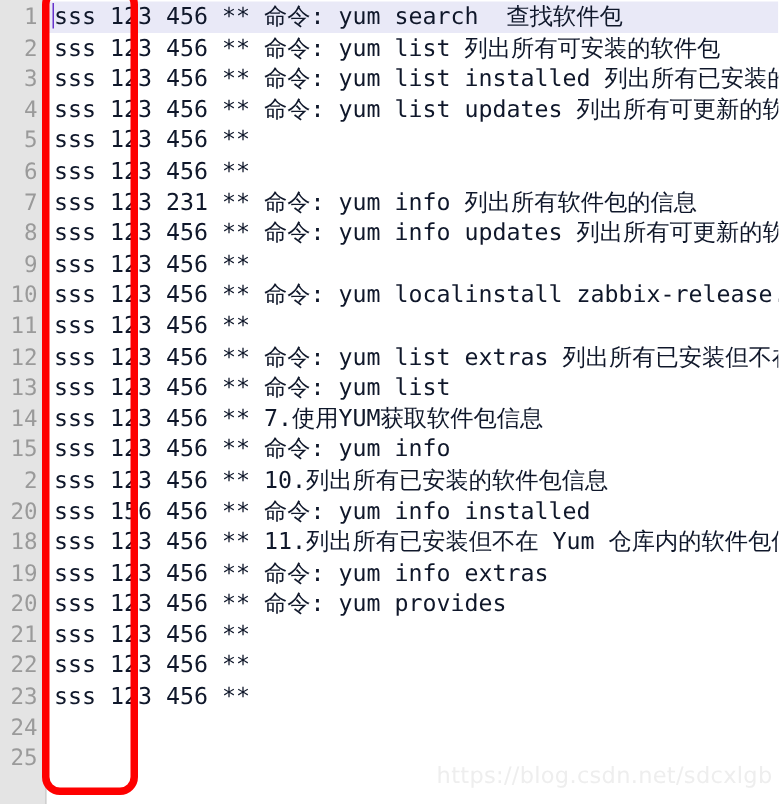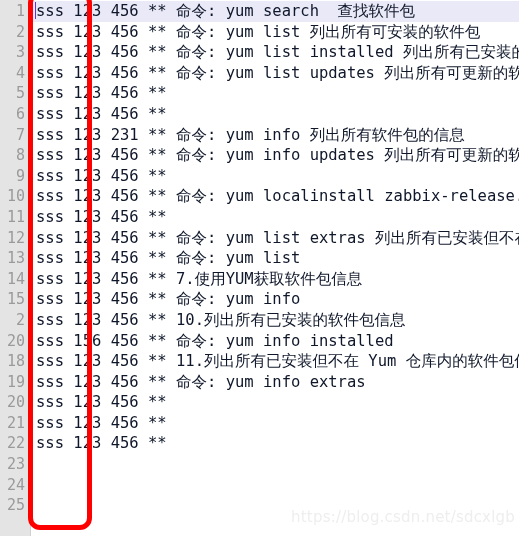--- a/index.html
+++ b/index.html
@@ -136,20 +136,21 @@
         <div class="line">sss 123 456 ** 命令: yum localinstall zabbix-release.rpm</div>
         <div class="line">sss 123 456 **</div>
         <div class="line">sss 123 456 ** 命令: yum list extras 列出所有已安装但不在仓库的软件包</div>
         <div class="line">sss 123 456 ** 命令: yum list</div>
         <div class="line">sss 123 456 ** 7.使用YUM获取软件包信息</div>
         <div class="line">sss 123 456 ** 命令: yum info</div>
         <div class="line">sss 123 456 ** 10.列出所有已安装的软件包信息</div>
         <div class="line">sss 156 456 ** 命令: yum info installed</div>
         <div class="line">sss 123 456 ** 11.列出所有已安装但不在 Yum 仓库内的软件包信息</div>
         <div class="line">sss 123 456 ** 命令: yum info extras</div>
+        <div class="line">sss 123 456 ** 命令: yum provides</div>
         <div class="line">sss 123 456 **</div>
         <div class="line">sss 123 456 **</div>
         <div class="line">sss 123 456 **</div>
       </div>
   </div>
 
   <div class="gutter">
     <div class="gutter-inner" id="gutter-host">
         <div class="lnum">1</div>
         <div class="lnum">2</div>

